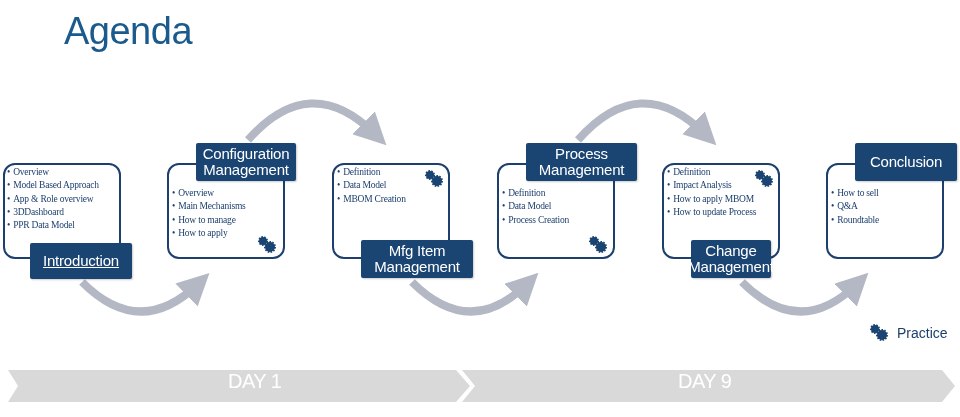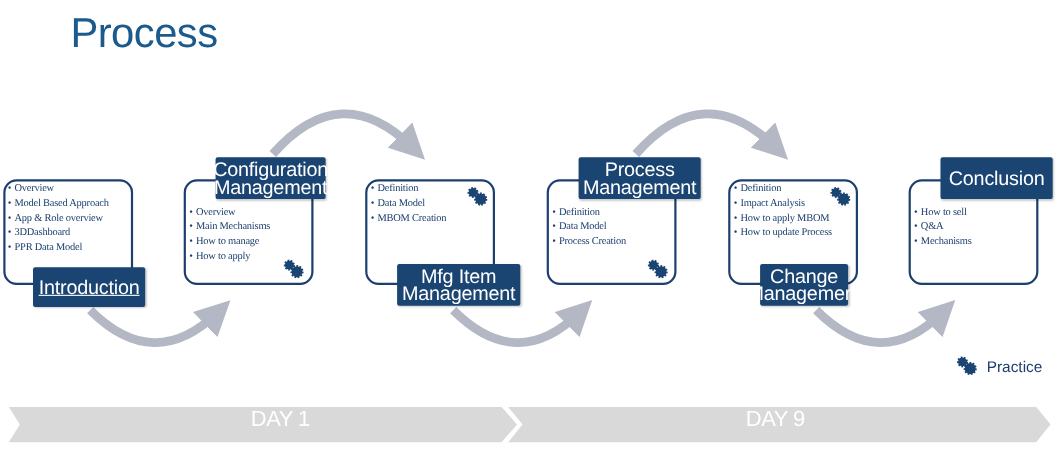--- a/index.html
+++ b/index.html
@@ -1,30 +1,30 @@
 <!DOCTYPE html>
 <html><head>
 <meta charset="utf-8">
 <style>
   html, body { margin:0; padding:0; }
   body { width:960px; height:417px; background:#ffffff; position:relative; overflow:hidden; font-family:"Liberation Sans", sans-serif; }
   .title { position:absolute; left:64px; top:10px; font-size:38px; color:#1b5a8c; letter-spacing:-0.5px; }
   .card { position:absolute; width:118px; height:96px; border:2.5px solid #1c3f6e; border-radius:12px; background:#fff; box-sizing:border-box; }
   .bullets { position:absolute; margin:0; padding:0; list-style:none; font-size:9.5px; line-height:13.3px; color:#1c3f6e; letter-spacing:-0.2px;font-family:Liberation Serif, serif; }
   .bullets li::before { content:"\2022"; margin-right:3px; }
-  .label { position:absolute; background:#1a4472; color:#fff; text-align:center; font-size:18px; line-height:16px; display:flex; align-items:center; justify-content:center; border-radius:2px; box-shadow:1px 1px 2px rgba(0,0,0,0.2); letter-spacing:-0.2px; }
+  .label { position:absolute; background:#1a4472; color:#fff; text-align:center; font-size:15px; line-height:16px; display:flex; align-items:center; justify-content:center; border-radius:2px; box-shadow:1px 1px 2px rgba(0,0,0,0.2); letter-spacing:-0.2px; }
   .gear { position:absolute; width:22px; height:20px; }
   svg.arrows { position:absolute; left:0; top:0; }
   .practice { position:absolute; left:897px; top:325px; font-size:14px; color:#1c3f6e; }
   .day { position:absolute; top:370px; color:#fff; font-size:20px; letter-spacing:-0.5px; }
 </style>
 </head>
 <body>
 
-<div class="title">Process</div>
+<div class="title">Agenda</div>
 
 <svg class="arrows" width="960" height="417">
   <defs>
     <marker id="ah" markerWidth="4" markerHeight="4" refX="2" refY="2" orient="auto" markerUnits="strokeWidth">
       <path d="M0,0 L4,2 L0,4 z" fill="#b3b8c4"></path>
     </marker>
   </defs>
   <path d="M82,282 Q140,340 198,284" stroke="#b3b8c4" stroke-width="8" fill="none" marker-end="url(#ah)"></path>
   <path d="M248,140 Q310,70 375,134" stroke="#b3b8c4" stroke-width="8" fill="none" marker-end="url(#ah)"></path>
   <path d="M412,282 Q470,340 527,284" stroke="#b3b8c4" stroke-width="8" fill="none" marker-end="url(#ah)"></path>
@@ -90,21 +90,21 @@
     <circle cx="7" cy="7" r="4" fill="#1a4472" stroke="#1a4472" stroke-width="2" stroke-dasharray="1.5 1.3"></circle>
     <circle cx="14" cy="13" r="5" fill="#1a4472" stroke="#1a4472" stroke-width="2" stroke-dasharray="1.5 1.3"></circle>
   </svg>
 <div class="label" style="left:691px;top:240px;width:80px;height:38px;">Change Management</div>
 
 <div class="card" style="left:826px;top:163px;"></div>
 <div class="label" style="left:855px;top:143px;width:102px;height:38px;">Conclusion</div>
 <ul class="bullets" style="left:831px;top:187px;">
   <li>How to sell</li>
   <li>Q&amp;A</li>
-  <li>Mechanisms</li>
+  <li>Roundtable</li>
 </ul>
 
 <svg class="gear" style="left:868px;top:322px;" viewBox="0 0 22 20">
     <circle cx="7" cy="7" r="4" fill="#1a4472" stroke="#1a4472" stroke-width="2" stroke-dasharray="1.5 1.3"></circle>
     <circle cx="14" cy="13" r="5" fill="#1a4472" stroke="#1a4472" stroke-width="2" stroke-dasharray="1.5 1.3"></circle>
   </svg>
 <div class="practice">Practice</div>
 
 <svg class="arrows" width="960" height="417">
   <polygon points="8,370 456,370 470,386 456,402 8,402 18,386" fill="#d9d9d9"></polygon>

